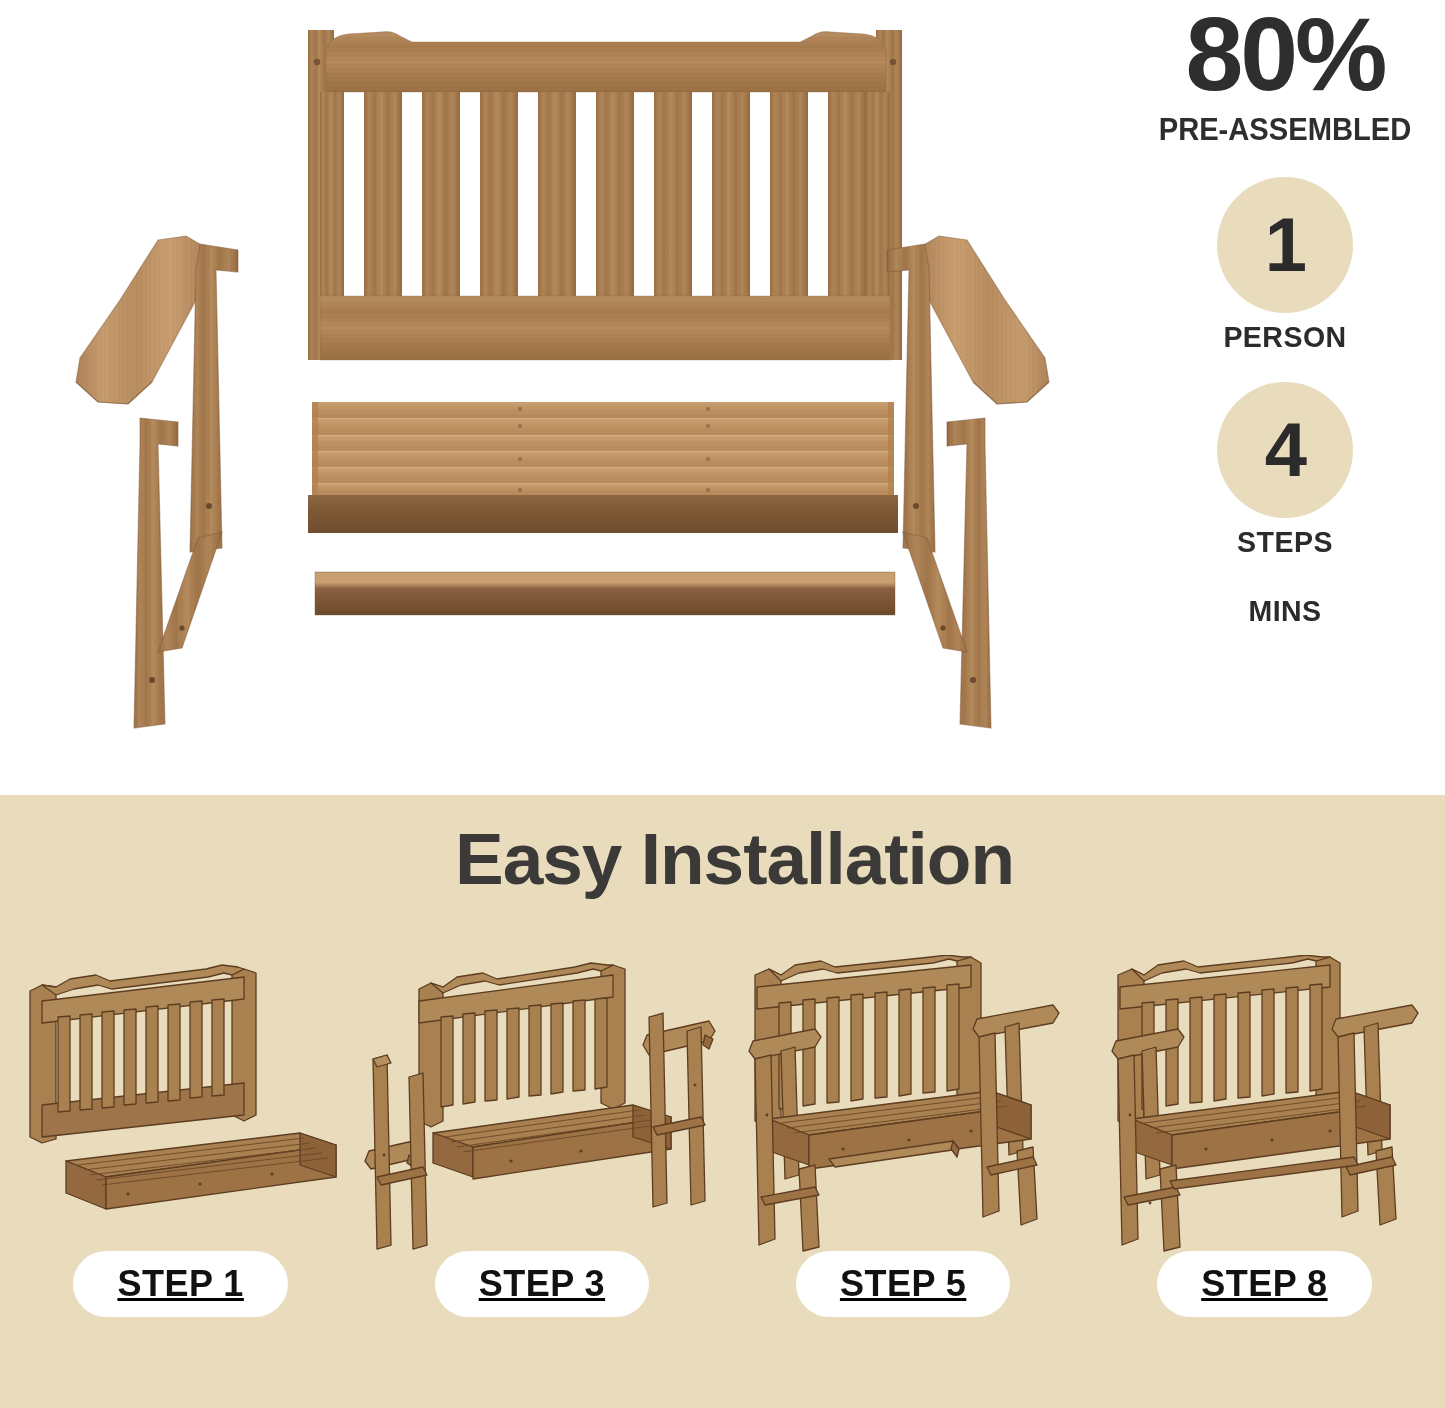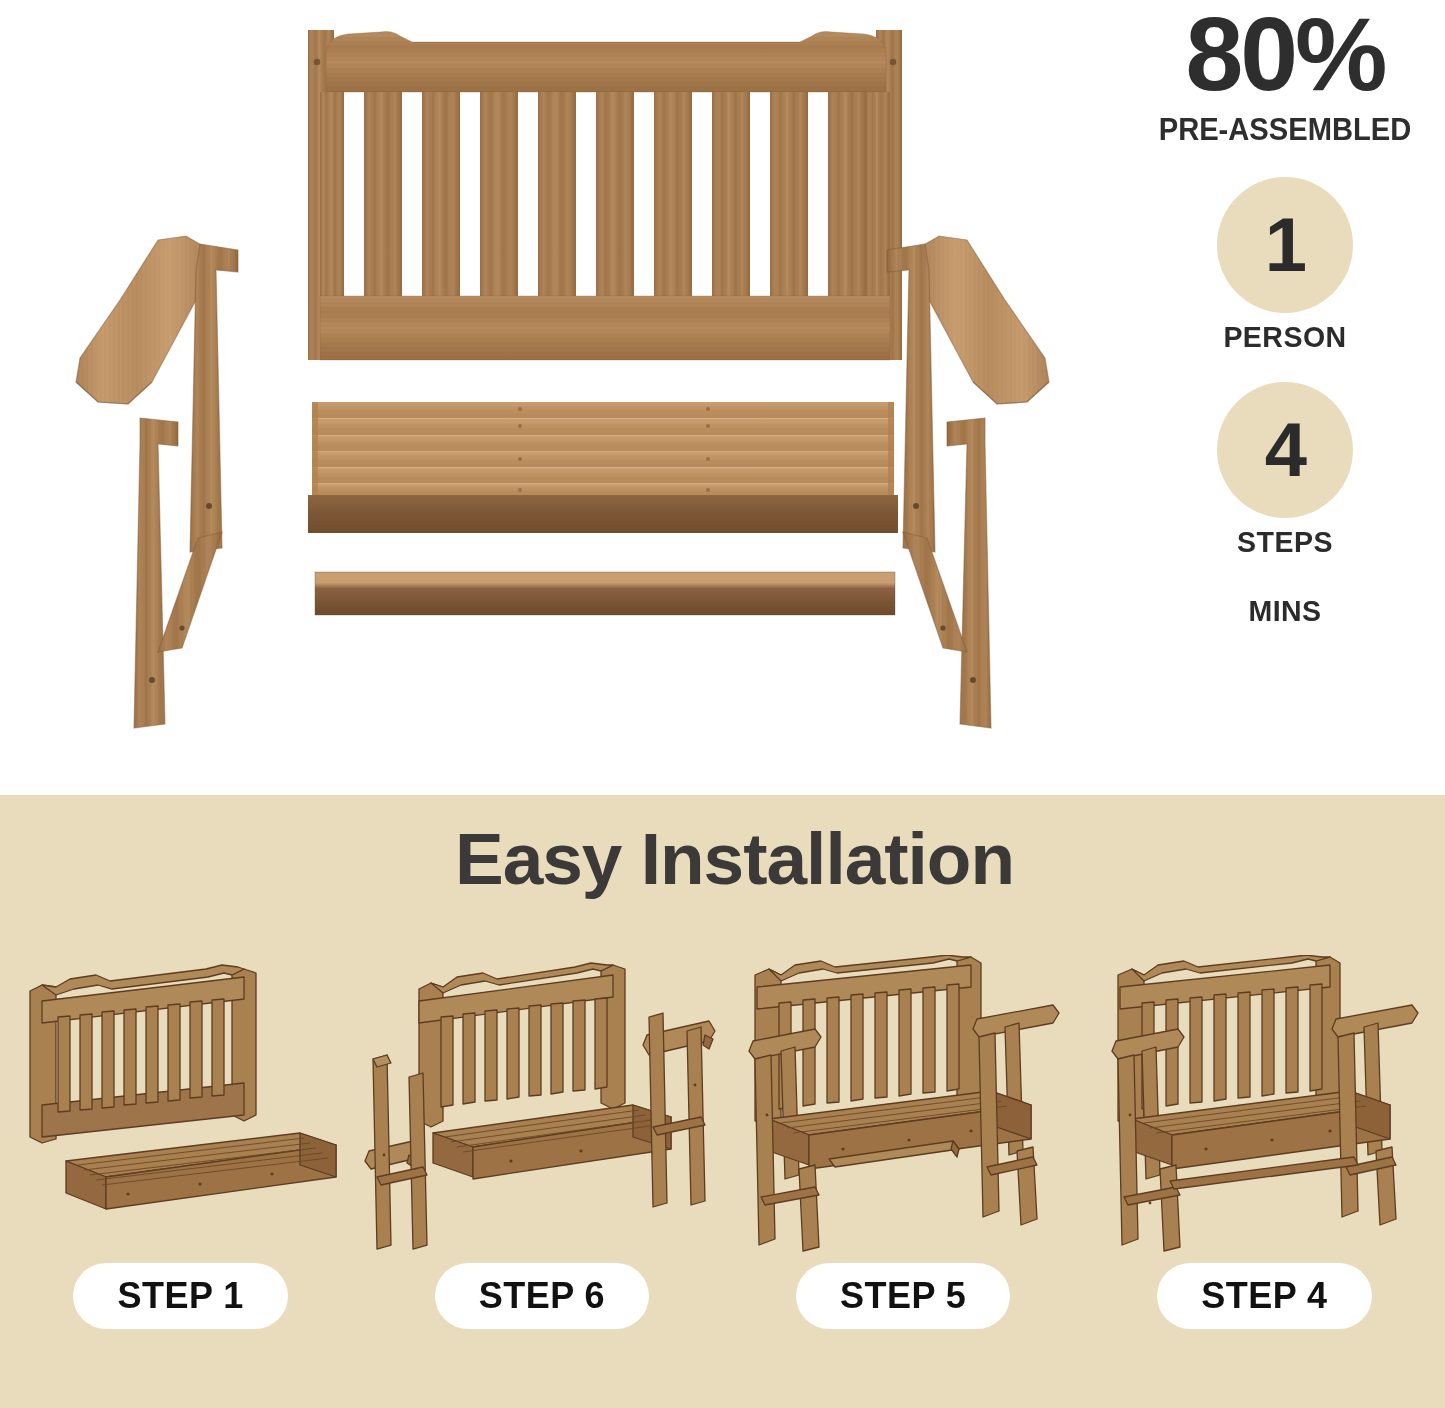--- a/index.html
+++ b/index.html
@@ -70,22 +70,22 @@
     letter-spacing: -1px;
   }
   #steps-row {
     position: absolute; left: 0; top: 160px;
     width: 1445px; height: 300px;
     display: flex;
   }
   .step-cell { flex: 1; position: relative; height: 300px; }
 
   #pills-row {
-    position: absolute; left: 0; top: 468px;
-    width: 1445px; display: flex;
+    position: absolute; left: 0; top: 456px;
+    width: 1445px; display: flex; text-decoration: underline;
   }
   .pill-cell { flex: 1; display: flex; justify-content: center; }
   .step-pill {
     background: #ffffff; border-radius: 34px;
     padding: 12px 44px;
     font-size: 36px; font-weight: bold; color: #111111;
     letter-spacing: 0.5px;
     white-space: nowrap;
   }
 </style>
@@ -523,24 +523,24 @@
         </svg>
       </div>
 
     </div>
 
     <div id="pills-row">
       <div class="pill-cell">
         <div class="step-pill">STEP 1</div>
       </div>
       <div class="pill-cell">
-        <div class="step-pill">STEP 6</div>
+        <div class="step-pill">STEP 3</div>
       </div>
       <div class="pill-cell">
         <div class="step-pill">STEP 5</div>
       </div>
       <div class="pill-cell">
-        <div class="step-pill">STEP 4</div>
+        <div class="step-pill">STEP 8</div>
       </div>
     </div>
 
   </div>
 </div>
 
 </body></html>

